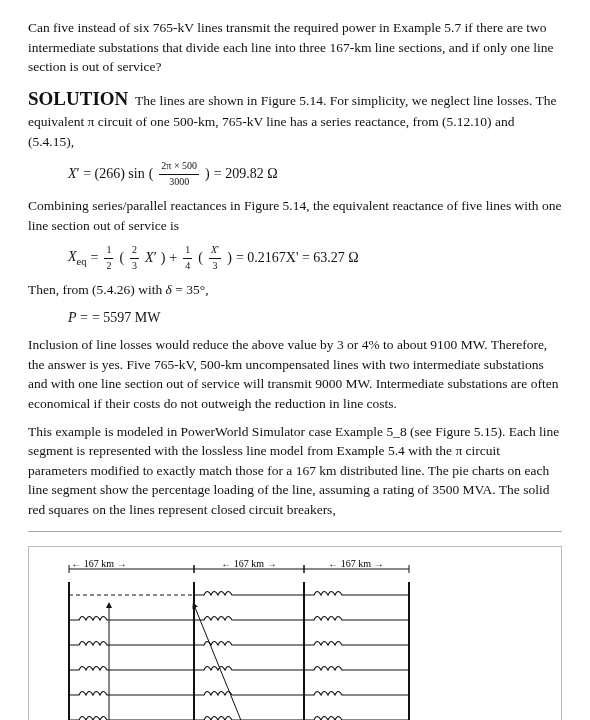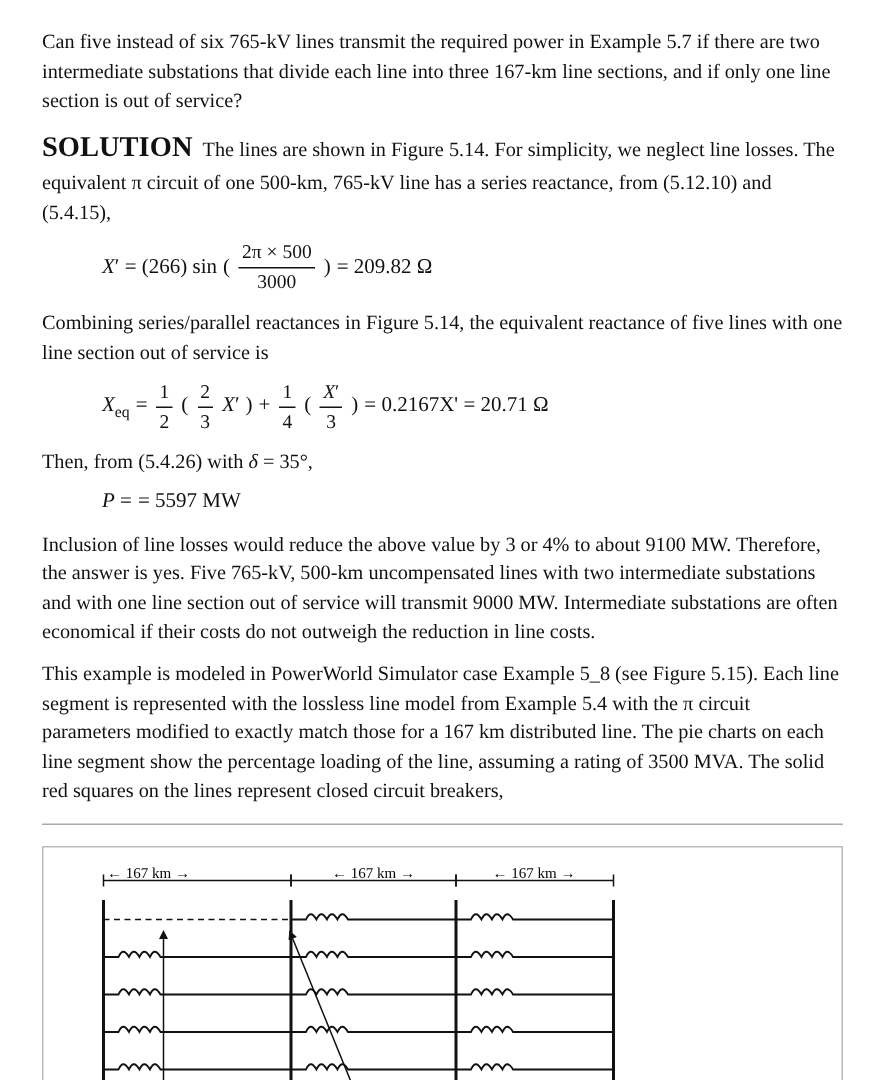--- a/index.html
+++ b/index.html
@@ -20,21 +20,21 @@
     .equation-block {
       margin: 7px 0 7px 40px;
       font-size: 14px;
     }
     .fraction {
       display: inline-flex;
       flex-direction: column;
       align-items: center;
       vertical-align: middle;
       margin: 0 2px;
-      font-size: 13px;
+      font-size: 10px;
     }
     .fraction .numer {
       border-bottom: 1px solid #111;
       padding: 0 2px;
       text-align: center;
     }
     .fraction .denom {
       padding: 0 2px;
       text-align: center;
     }
@@ -124,21 +124,21 @@
     <span class="fraction">
       <span class="numer">1</span>
       <span class="denom">4</span>
     </span>
     <span>(</span>
     <span class="fraction">
       <span class="numer"><span class="symbol">X</span>′</span>
       <span class="denom">3</span>
     </span>
     <span>)</span>
-    <span>= 0.2167X' = 20.71  Ω</span>
+    <span>= 0.2167X' = 63.27  Ω</span>
   </div>
 </div>
 
 <p class="text-block">
   Then, from (5.4.26) with <span class="symbol">δ</span> = 35°,
 </p>
 
 <div class="equation-block">
   <div class="eq-line">
     <span><span class="symbol">P</span> =</span>

